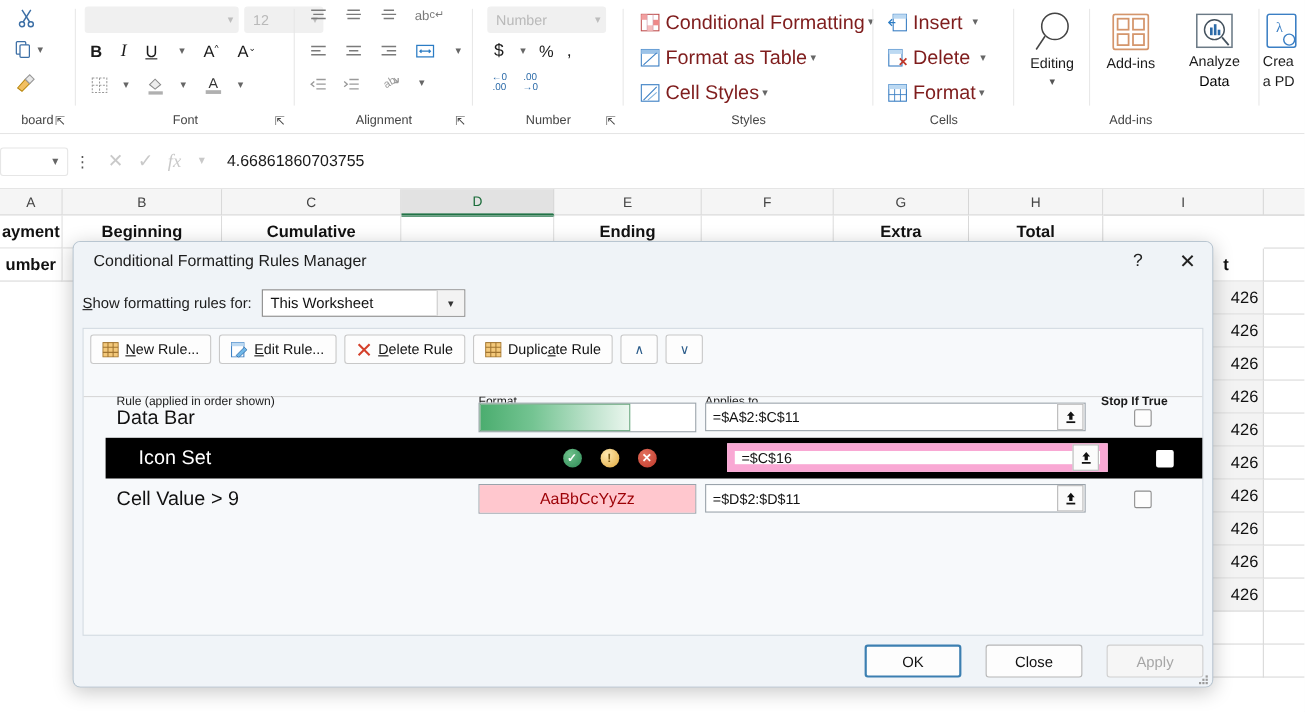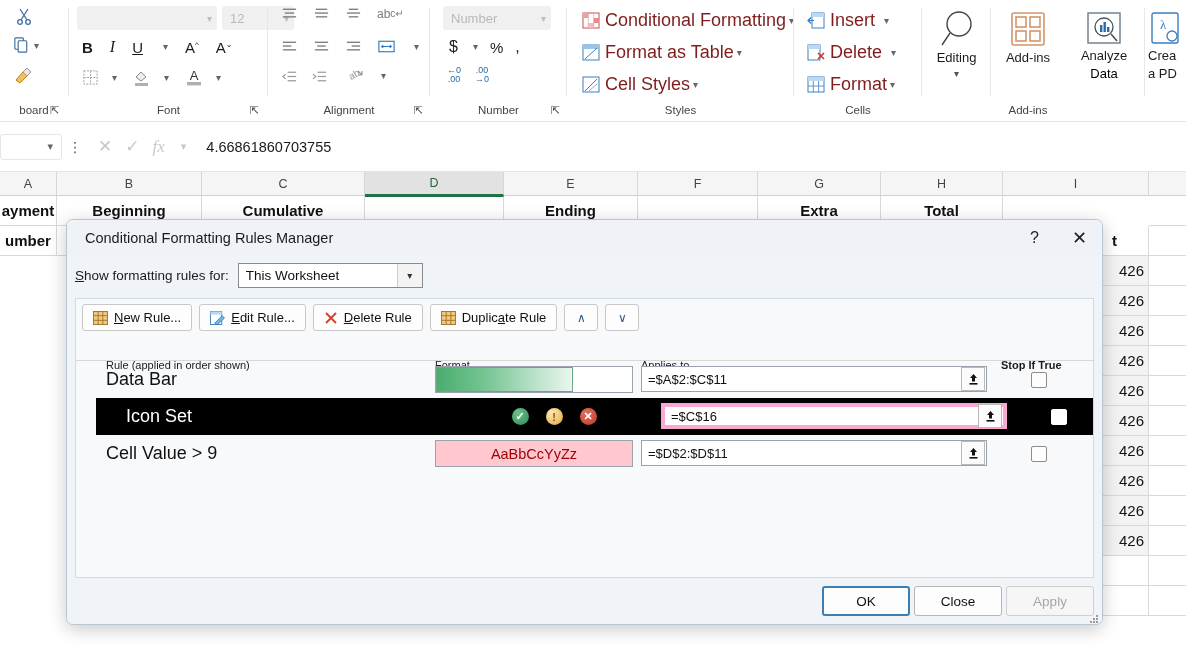--- a/index.html
+++ b/index.html
@@ -167,33 +167,33 @@
   .fmt-prev {
     position: absolute; left: 0; top: 0; width: 100%; height: 100%;
     background: #ffc7ce; color: #9c0006; display: flex; align-items: center; justify-content: center;
     font-size: 14.5px;
   }
 
   .applies {
     position: absolute; left: 565px; top: 5px; width: 346px; height: 26px;
     background: #fff; border: 1px solid #9aa3ab; display: flex; align-items: center;
   }
-  .rrow.sel .applies { border: 4px solid #f9a8d4; }
+  .rrow.sel .applies { border: 7px solid #f9a8d4; }
   .applies .val { flex: 1; font-size: 13px; color: #111; padding-left: 6px; }
   .collapse {
     width: 24px; height: 24px; margin-right: 1px; background: #fbfbfb; border: 1px solid #b9b9b9;
     display: flex; align-items: center; justify-content: center;
   }
   .cbx {
     position: absolute; left: 955px; top: 11px; width: 16px; height: 16px;
     border: 1px solid #8d8d8d; background: #fdfdfd; border-radius: 2px;
   }
   .rrow.sel .cbx { background: #ffffff; border: 1px solid #ffffff; }
 
-  .footer { position: absolute; right: 8px; bottom: 8px; display: flex; gap: 4px; }
+  .footer { position: absolute; right: 8px; bottom: 8px; display: flex; gap: 22px; }
   .fbtn {
     width: 88px; height: 30px; background: #fdfdfd; border: 1px solid #b6b6b6; border-radius: 3px;
     display: flex; align-items: center; justify-content: center; font-size: 13.5px; color: #111;
   }
   .fbtn.def { border: 2px solid #3c7fb1; }
   .fbtn.dis { color: #a6a6a6; background: #f6f6f6; border-color: #cfcfcf; }
 
   .grip { position: absolute; right: 3px; bottom: 2px; width: 12px; height: 12px; }
 </style>
 </head>

